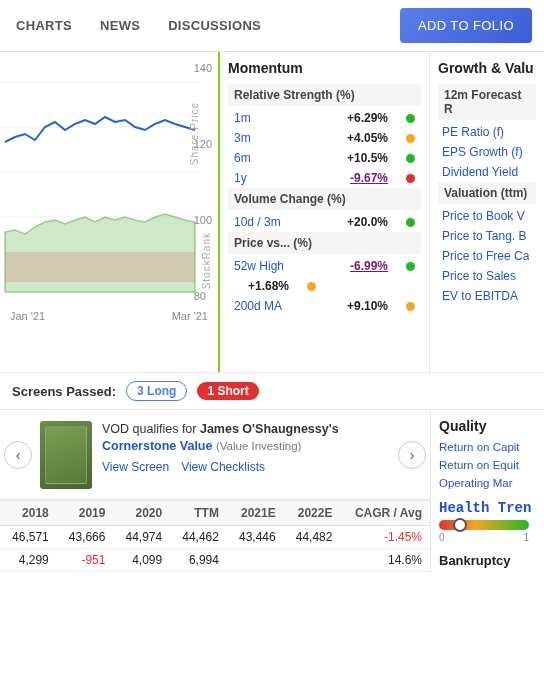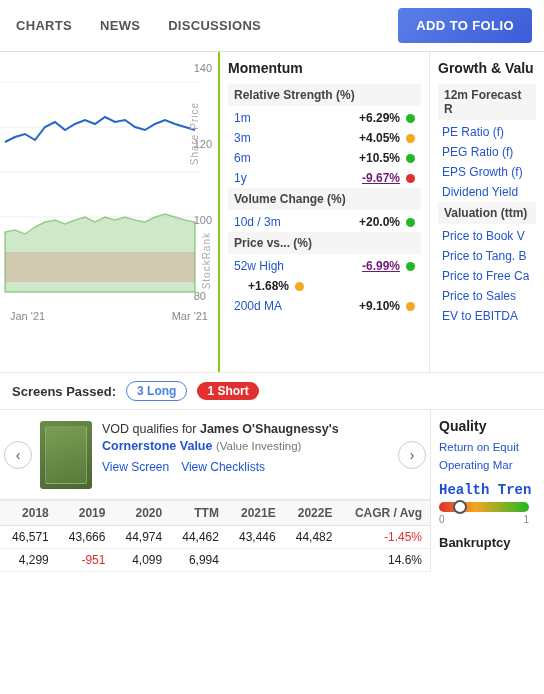--- a/index.html
+++ b/index.html
@@ -32,21 +32,21 @@
       padding: 6px 4px;
       letter-spacing: 0.3px;
     }
     .add-to-folio-btn {
       background: linear-gradient(135deg, #5b7fe8, #3a5dd9);
       color: #fff;
       border: none;
       border-radius: 4px;
       padding: 10px 18px;
       font-size: 13px;
-      font-weight: 700;
+      font-weight: 400;
       cursor: pointer;
       letter-spacing: 0.4px;
     }
 
     
     .main-content {
       display: flex;
       height: 320px;
     }
 
@@ -125,20 +125,21 @@
       color: #444;
       background: #f5f5f5;
       padding: 4px 6px;
       margin-bottom: 2px;
     }
     .metric-row {
       display: flex;
       align-items: center;
       padding: 3px 6px;
       font-size: 12px;
+      gap: 12px;
     }
     .metric-label {
       flex: 1;
       color: #2255cc;
       font-weight: 500;
     }
     .metric-value {
       width: 55px;
       text-align: right;
       font-weight: 600;
@@ -477,23 +478,20 @@
       <span class="dot dot-orange"></span>
     </div>
   </div>
 
   <div class="growth-section">
     <div class="section-title">Growth &amp; Valu</div>
 
     <div class="growth-group-title">12m Forecast R</div>
     <div class="growth-metric-row">
         <span>PE Ratio (f)</span>
-      </div>
-    <div class="growth-metric-row">
-        <span>PEG Ratio (f)</span>
       </div>
     <div class="growth-metric-row">
         <span>EPS Growth (f)</span>
       </div>
     <div class="growth-metric-row">
         <span>Dividend Yield</span>
       </div>
 
     <div class="growth-group-title">Valuation (ttm)</div>
     <div class="growth-metric-row">
@@ -575,20 +573,21 @@
             <td class="positive"></td>
             <td class="positive">14.6%</td>
           </tr>
         </tbody>
       </table>
     </div>
   </div>
 
   <div class="bottom-right">
     <div class="quality-title">Quality</div>
+    <span class="quality-metric">Return on Capit</span>
     <span class="quality-metric">Return on Equit</span>
     <span class="quality-metric">Operating Mar</span>
 
     <div class="health-trend-title">Health Tren</div>
     <div class="health-bar-container">
       <div class="health-bar">
         <div class="health-marker"></div>
       </div>
       <div class="health-scale">
         <span>0</span>

